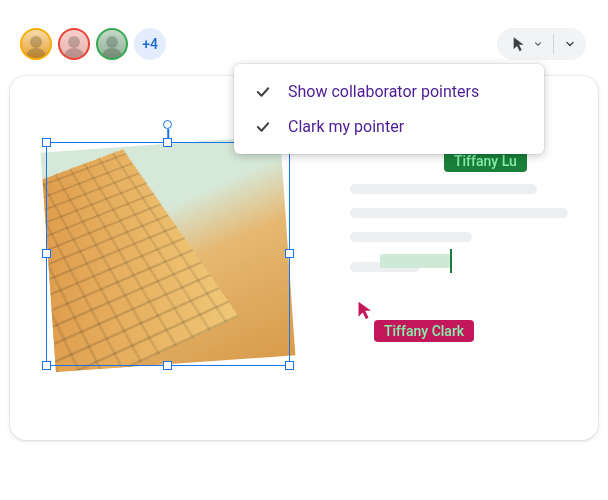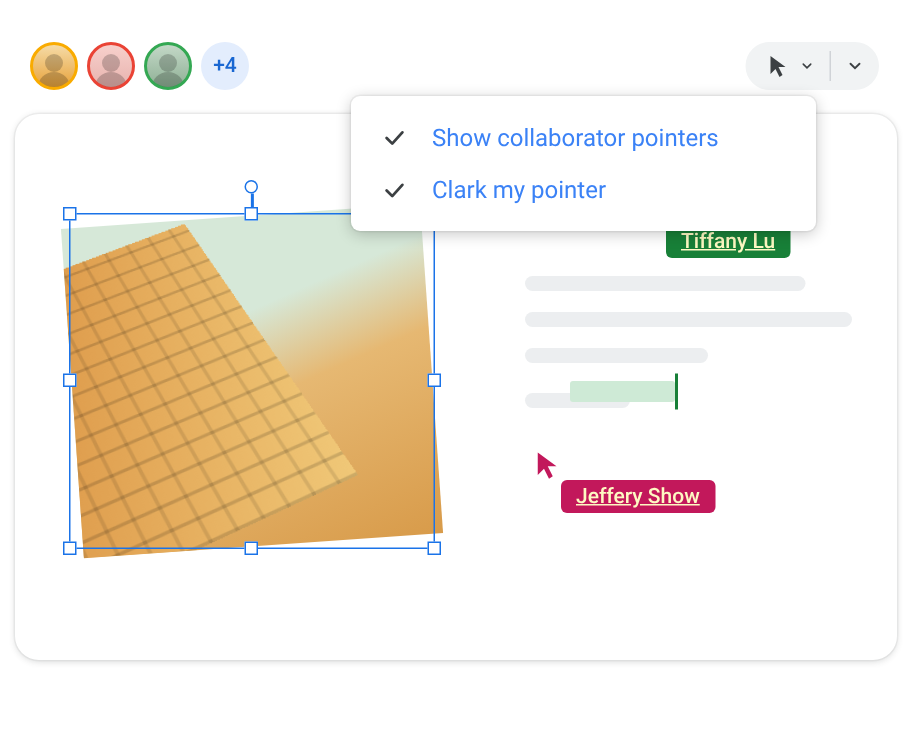--- a/index.html
+++ b/index.html
@@ -101,21 +101,21 @@
       box-shadow: 0 2px 10px rgba(0,0,0,0.22), 0 0 0 1px rgba(0,0,0,0.05);
       padding: 10px 0;
       z-index: 20;
     }
     .dropdown-item {
       display: flex;
       align-items: center;
       gap: 16px;
       padding: 8px 20px;
       font-size: 16px;
-      color: #3b82f6;
+      color: #4c1d95;
       cursor: pointer;
     }
     .dropdown-item .check {
       width: 18px;
       display: flex;
       justify-content: center;
     }
 
     .selected-image {
       position: absolute;
@@ -227,25 +227,24 @@
       width: 2px;
       height: 24px;
       background: #188038;
       margin-left: 0;
     }
 
     .user-tag {
       position: absolute;
       padding: 3px 10px;
       border-radius: 4px;
-      color: #fef9c3;
+      color: #86efac;
       font-size: 14px;
       font-weight: 500;
       white-space: nowrap;
-      text-decoration: underline;
     }
     .tag-tiffany {
       top: 150px;
       left: 444px;
       background: #188038;
     }
     .tag-jeffery {
       top: 320px;
       left: 374px;
       background: #c2185b;
@@ -318,21 +317,21 @@
 
 </div>
 
 <div class="user-tag tag-tiffany">Tiffany Lu</div>
 
 <div class="collab-pointer">
   <svg width="20" height="20" viewBox="0 0 24 24">
       <path d="M3 2 L3 20 L8 15 L12 23 L15 21 L11 13 L18 13 Z" fill="#c2185b"></path>
     </svg>
 </div>
-<div class="user-tag tag-jeffery">Jeffery Show</div>
+<div class="user-tag tag-jeffery">Tiffany Clark</div>
 
 <div class="dropdown">
   <div class="dropdown-item">
     <span class="check">
       <svg width="18" height="18" viewBox="0 0 24 24">
           <path d="M5 12 L10 17 L19 7" stroke="#3c4043" stroke-width="2.5" fill="none" stroke-linecap="round" stroke-linejoin="round"></path>
         </svg>
     </span>
     <span>Show collaborator pointers</span>
   </div>

